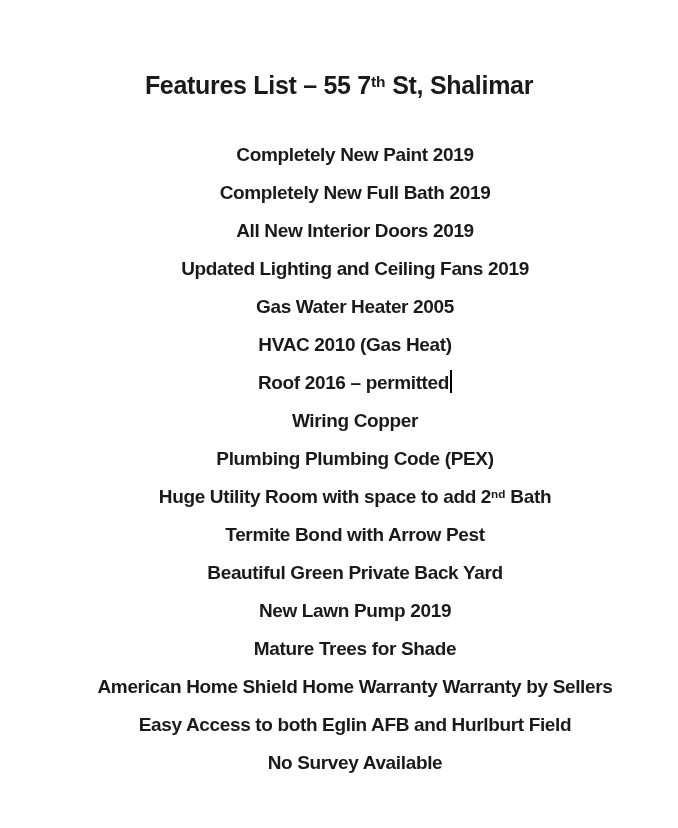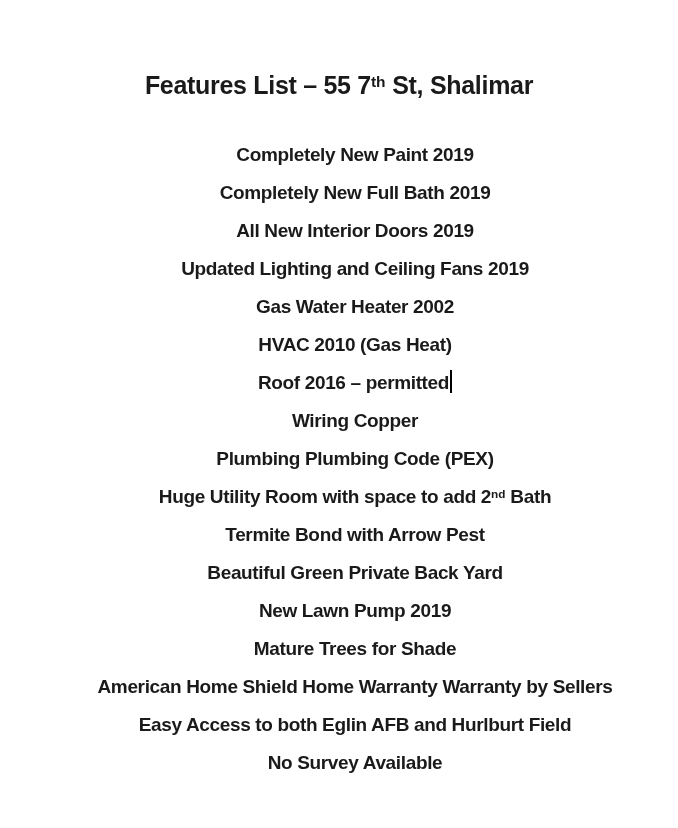--- a/index.html
+++ b/index.html
@@ -67,21 +67,21 @@
 </head>
 <body>
 
 <div class="page">
   <h1 class="doc-title"><span>Features List – 55 7</span><sup class="sup-text">th</sup><span> St, Shalimar</span></h1>
   <div class="features">
       <div class="feature-line"><span>Completely New Paint 2019</span></div>
       <div class="feature-line"><span>Completely New Full Bath 2019</span></div>
       <div class="feature-line"><span>All New Interior Doors 2019</span></div>
       <div class="feature-line"><span>Updated Lighting and Ceiling Fans 2019</span></div>
-      <div class="feature-line"><span>Gas Water Heater 2002</span></div>
+      <div class="feature-line"><span>Gas Water Heater 2005</span></div>
       <div class="feature-line"><span>HVAC 2010 (Gas Heat)</span></div>
       <div class="feature-line"><span>Roof 2016 – permitted</span><span class="caret"></span></div>
       <div class="feature-line"><span>Wiring Copper</span></div>
       <div class="feature-line"><span>Plumbing Plumbing Code (PEX)</span></div>
       <div class="feature-line"><span>Huge Utility Room with space to add 2</span><sup class="sup-text">nd</sup><span> Bath</span></div>
       <div class="feature-line"><span>Termite Bond with Arrow Pest</span></div>
       <div class="feature-line"><span>Beautiful Green Private Back Yard</span></div>
       <div class="feature-line"><span>New Lawn Pump 2019</span></div>
       <div class="feature-line"><span>Mature Trees for Shade</span></div>
       <div class="feature-line"><span>American Home Shield Home Warranty Warranty by Sellers</span></div>

